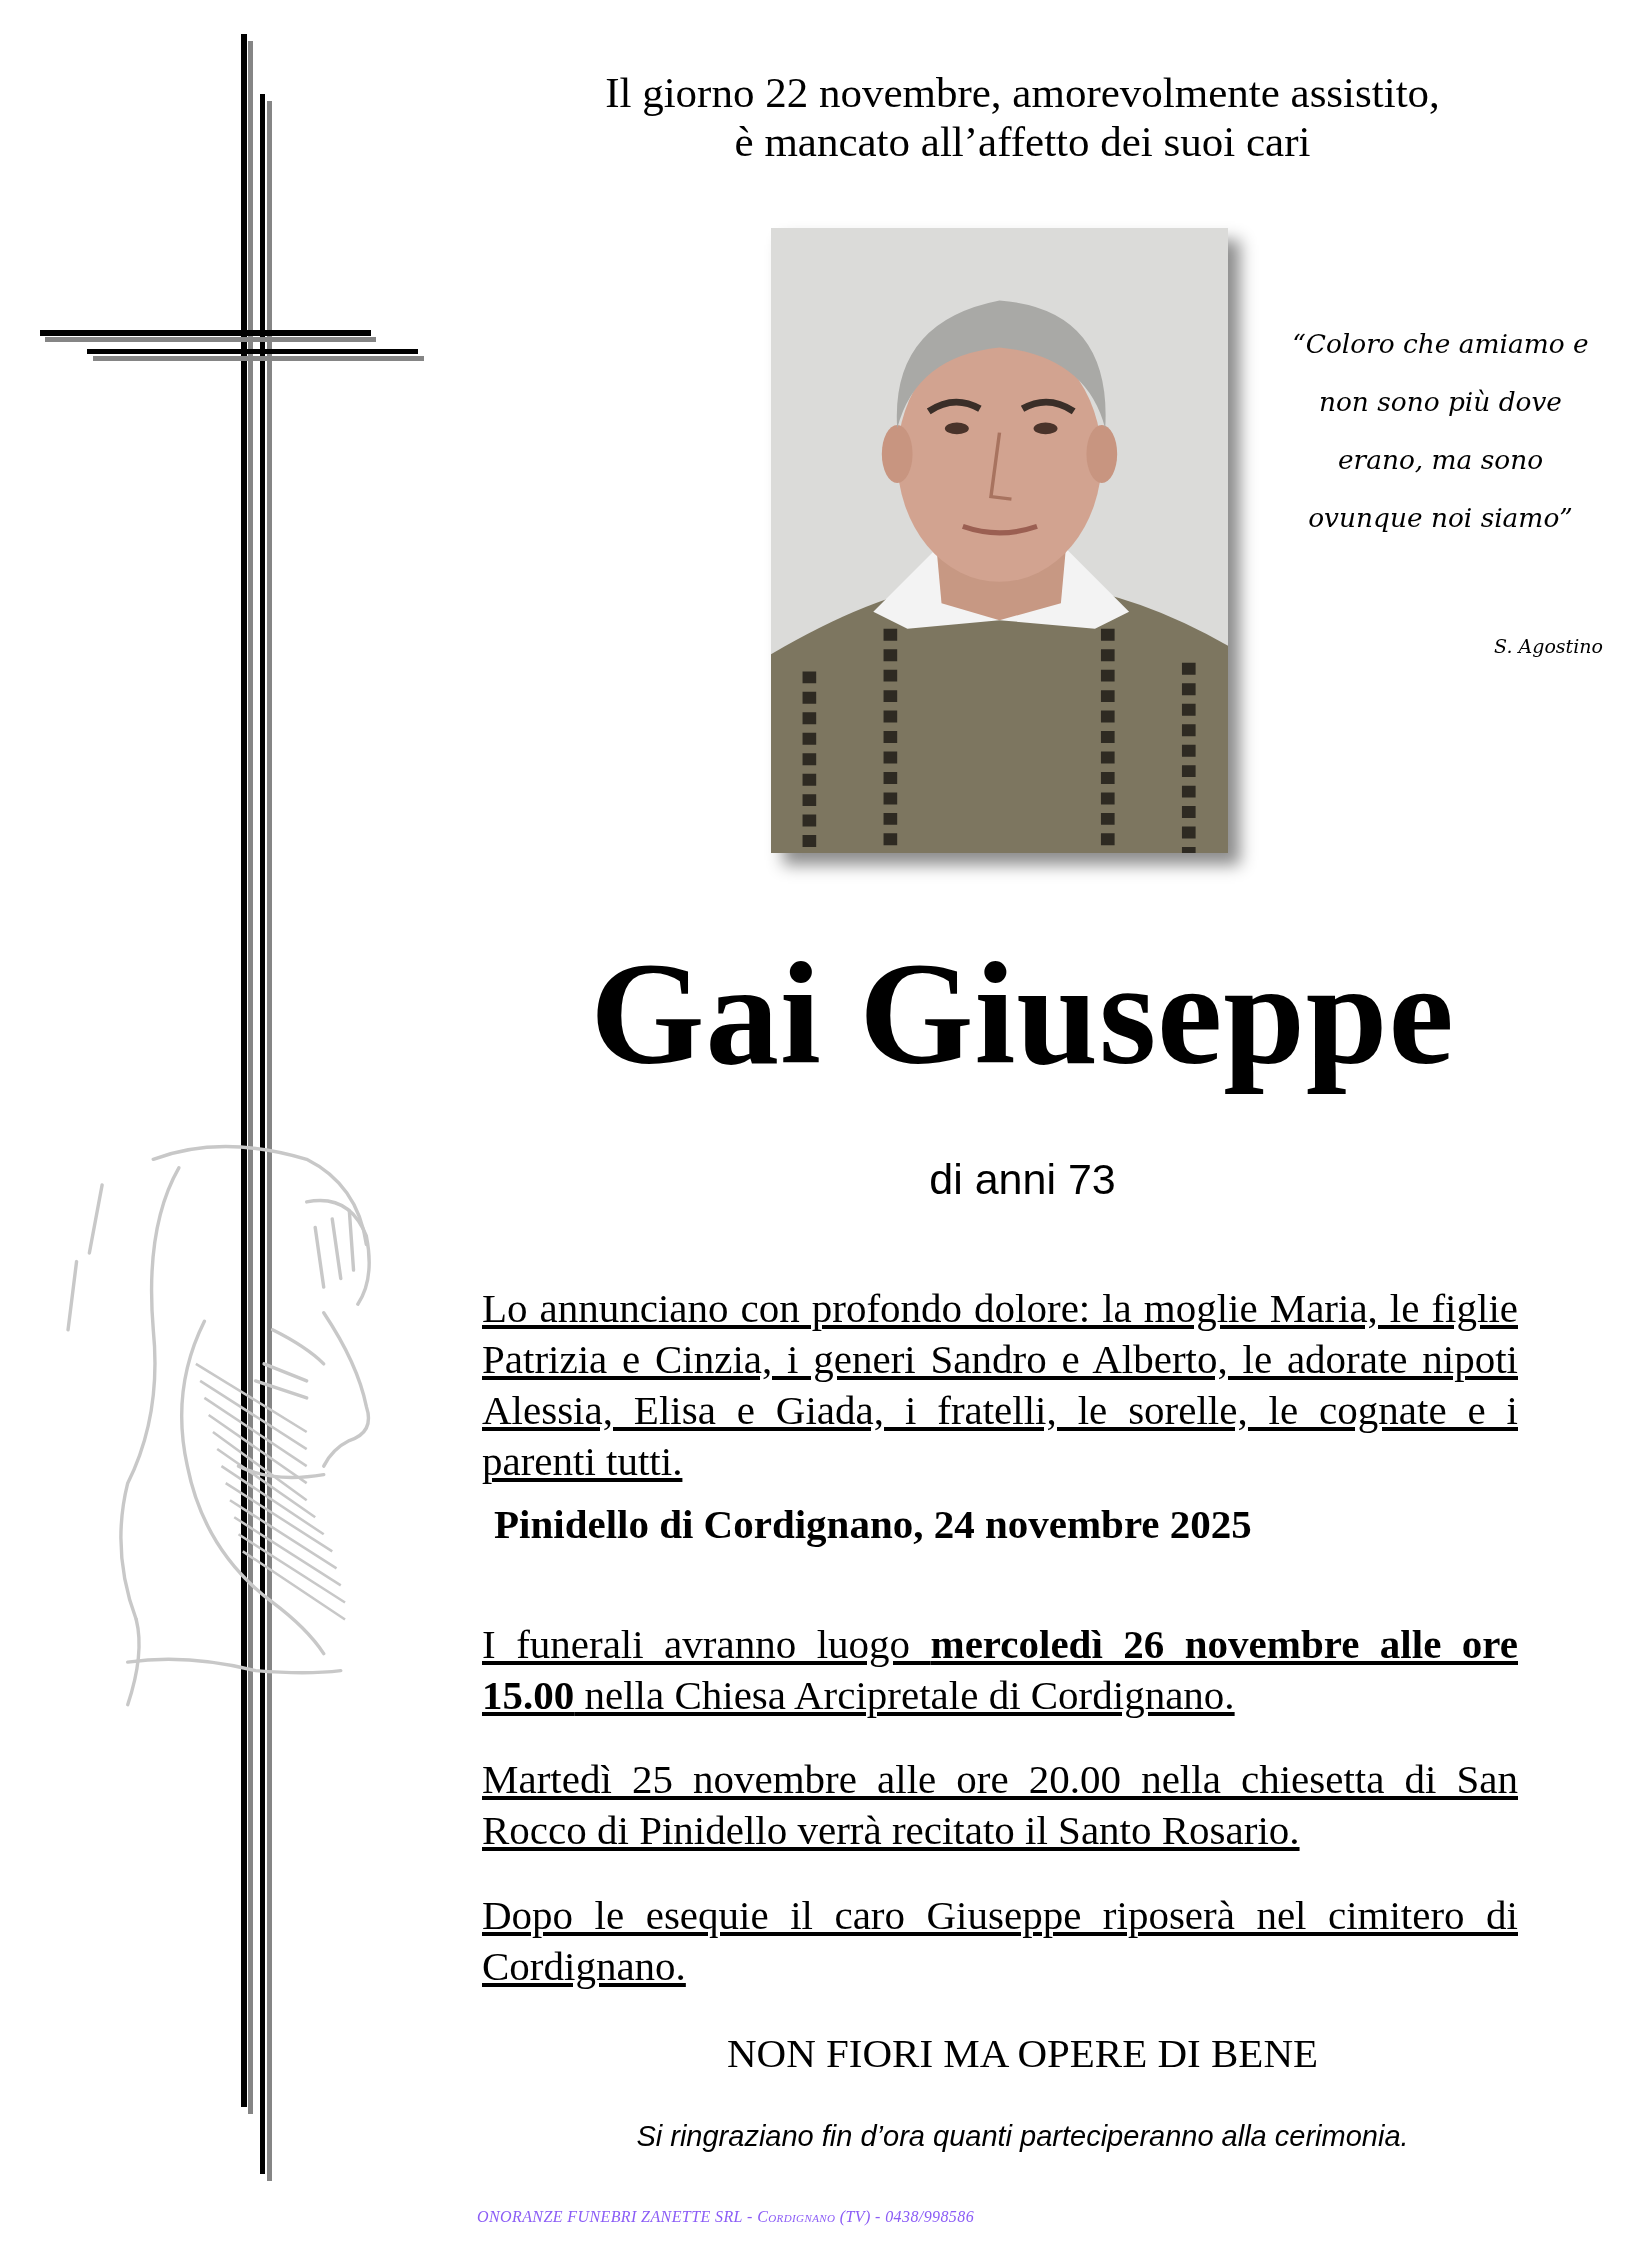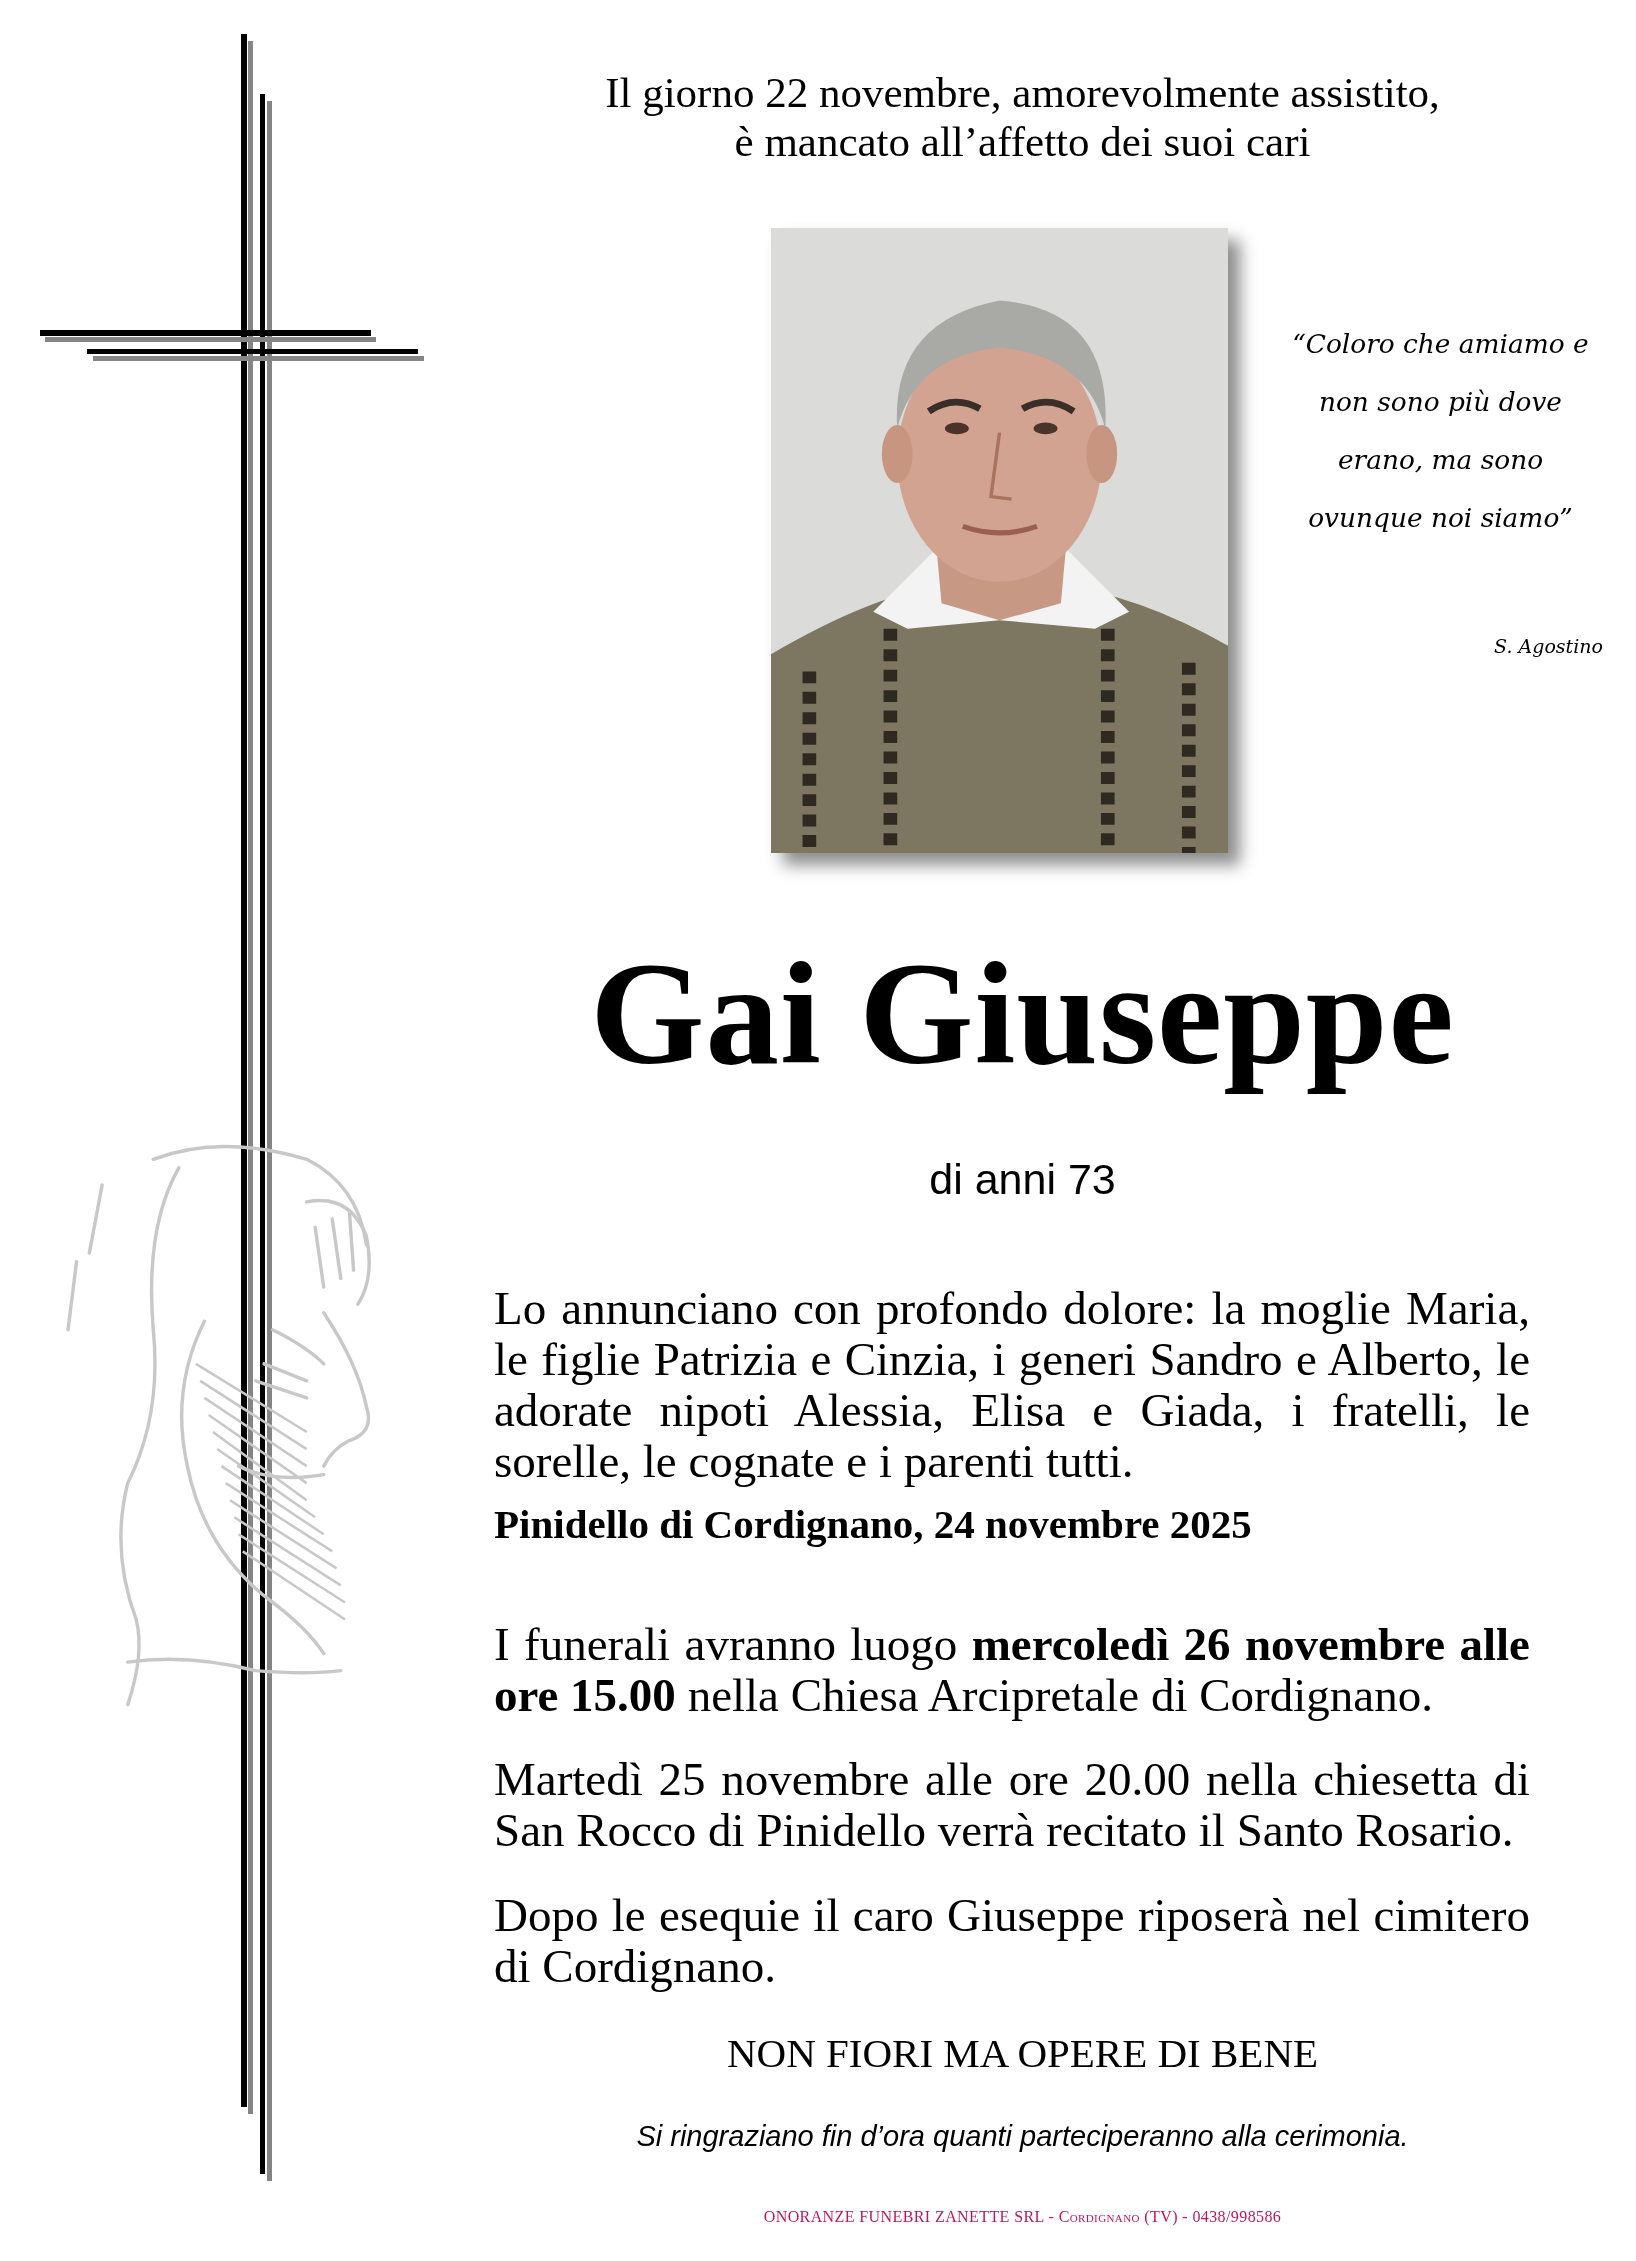--- a/index.html
+++ b/index.html
@@ -18,29 +18,29 @@
   .photo { position:absolute; left:771px; top:228px; width:457px; height:625px;
            background:#dadada; box-shadow: 12px 12px 15.3px rgba(0,0,0,0.45); overflow:hidden; }
   .quote { position:absolute; left:1270px; top:315px; width:341px; text-align:center;
            font-family:"DejaVu Serif", serif; font-style:italic; font-size:26.4px; line-height:58px; }
   .quote-author { position:absolute; left:1364px; top:635px; width:239px; text-align:right;
            font-family:"DejaVu Serif", serif; font-style:italic; font-size:19px; }
   .name { position:absolute; left:477px; top:929px; width:1091px; text-align:center;
           font-weight:bold; font-size:147px; line-height:170px; letter-spacing:0.9px; }
   .age { position:absolute; left:477px; top:1155px; width:1091px; text-align:center;
          font-family:"Liberation Sans", sans-serif; font-size:43px; }
-  .para { position:absolute; left:494px; width:1036px; font-size:47px; line-height:51px;
-          text-align:justify; }
+  .para { position:absolute; left:482px; width:1036px; font-size:41px; line-height:51px;
+          text-align:justify;text-decoration:underline; }
   .place { position:absolute; left:494px; top:1500px; width:1036px; text-align:left;
            font-weight:bold; font-size:41px; }
   .nonfiori { position:absolute; left:477px; top:2029px; width:1091px; text-align:center; font-size:41px; }
   .thanks { position:absolute; left:477px; top:2120px; width:1091px; text-align:center;
             font-family:"Liberation Sans", sans-serif; font-style:italic; font-size:29px; }
-  .footer { position:absolute; left:477px; top:2208px; width:1091px; text-align:center;
-            font-size:16px; color:#be185d; letter-spacing:0.4px; }
+  .footer { position:absolute; left:477px; top:2208px; width:1091px; 
+            font-size:16px; color:#8b5cf6; letter-spacing:0.4px;font-style:italic; }
   .footer .sc { font-variant:small-caps; }
 </style>
 </head>
 <body>
 
 <div>
   <div class="bar bk" style="left:241px;top:34px;width:6px;height:2073px;"></div>
   <div class="bar gr" style="left:248px;top:41px;width:5.1px;height:2073px;"></div>
   <div class="bar bk" style="left:260px;top:94px;width:5.1px;height:2080px;"></div>
   <div class="bar gr" style="left:267px;top:101px;width:5.1px;height:2080px;"></div>

